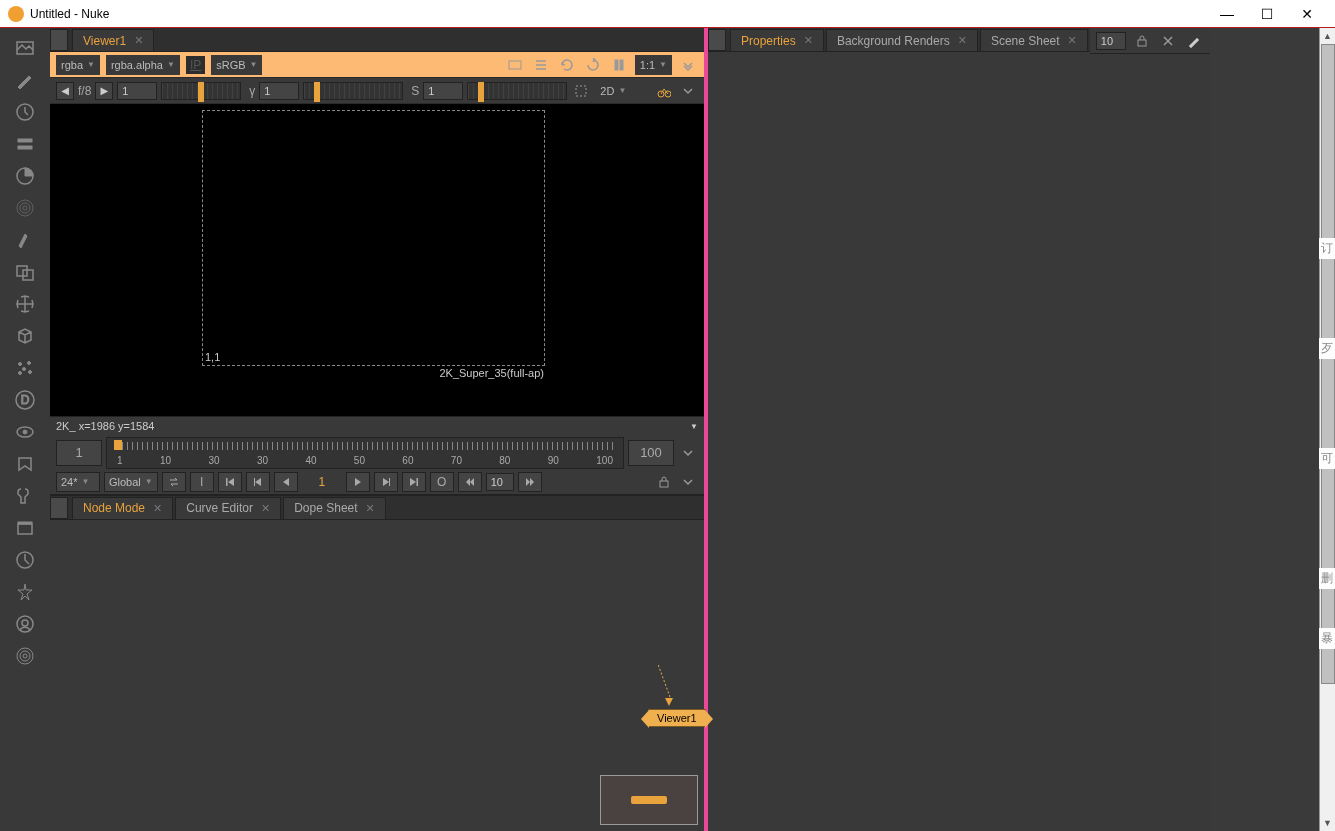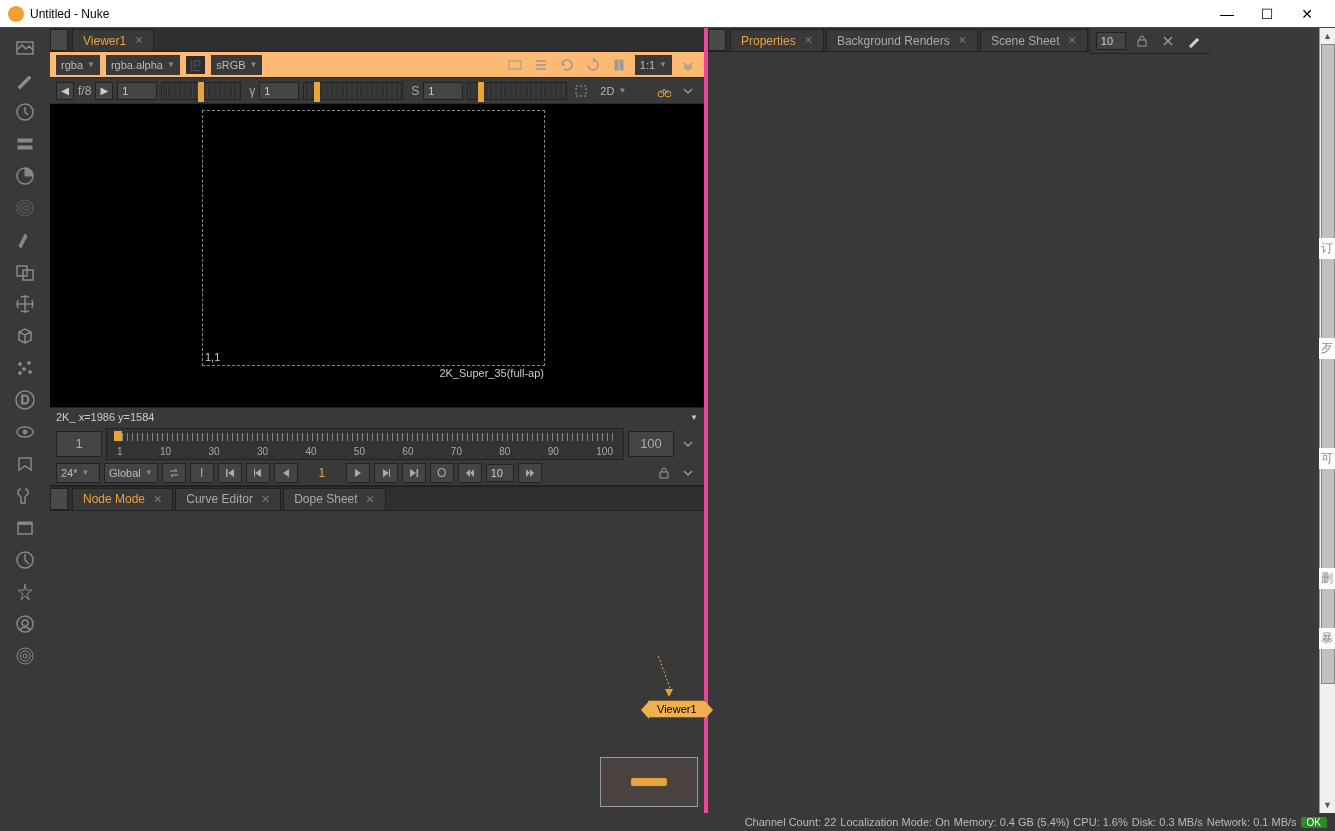--- a/index.html
+++ b/index.html
@@ -527,22 +527,13 @@
         </div>
         <div class="sidefrag" style="top:210px">订</div>
         <div class="sidefrag" style="top:310px">歹</div>
         <div class="sidefrag" style="top:420px">可</div>
         <div class="sidefrag" style="top:540px">删</div>
         <div class="sidefrag" style="top:600px">暴</div>
       </div>
     </div>
   </div>
 
-  <div class="statusbar">
-    <span>Channel Count: 22</span>
-    <span>Localization Mode: On</span>
-    <span>Memory: 0.4 GB (5.4%)</span>
-    <span>CPU: 1.6%</span>
-    <span>Disk: 0.3 MB/s</span>
-    <span>Network: 0.1 MB/s</span>
-    <span class="ok">OK</span>
-  </div>
 </div>
 
 </body></html>

